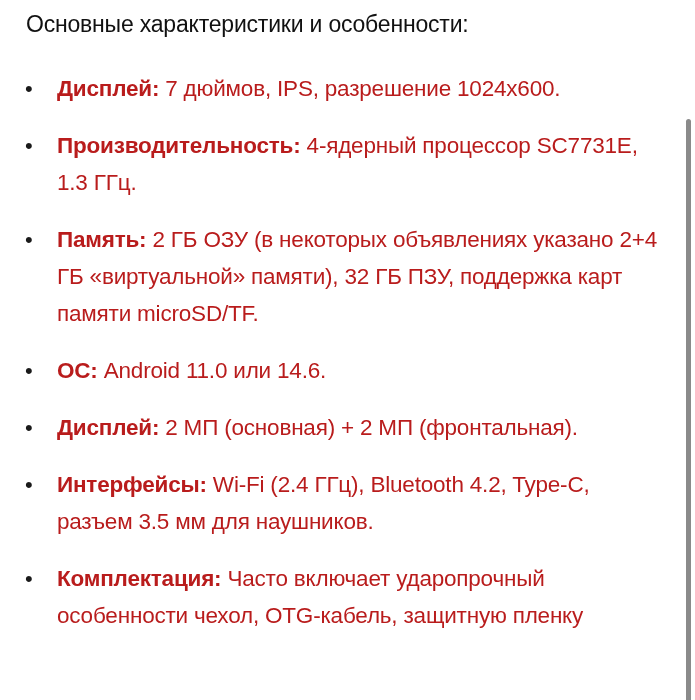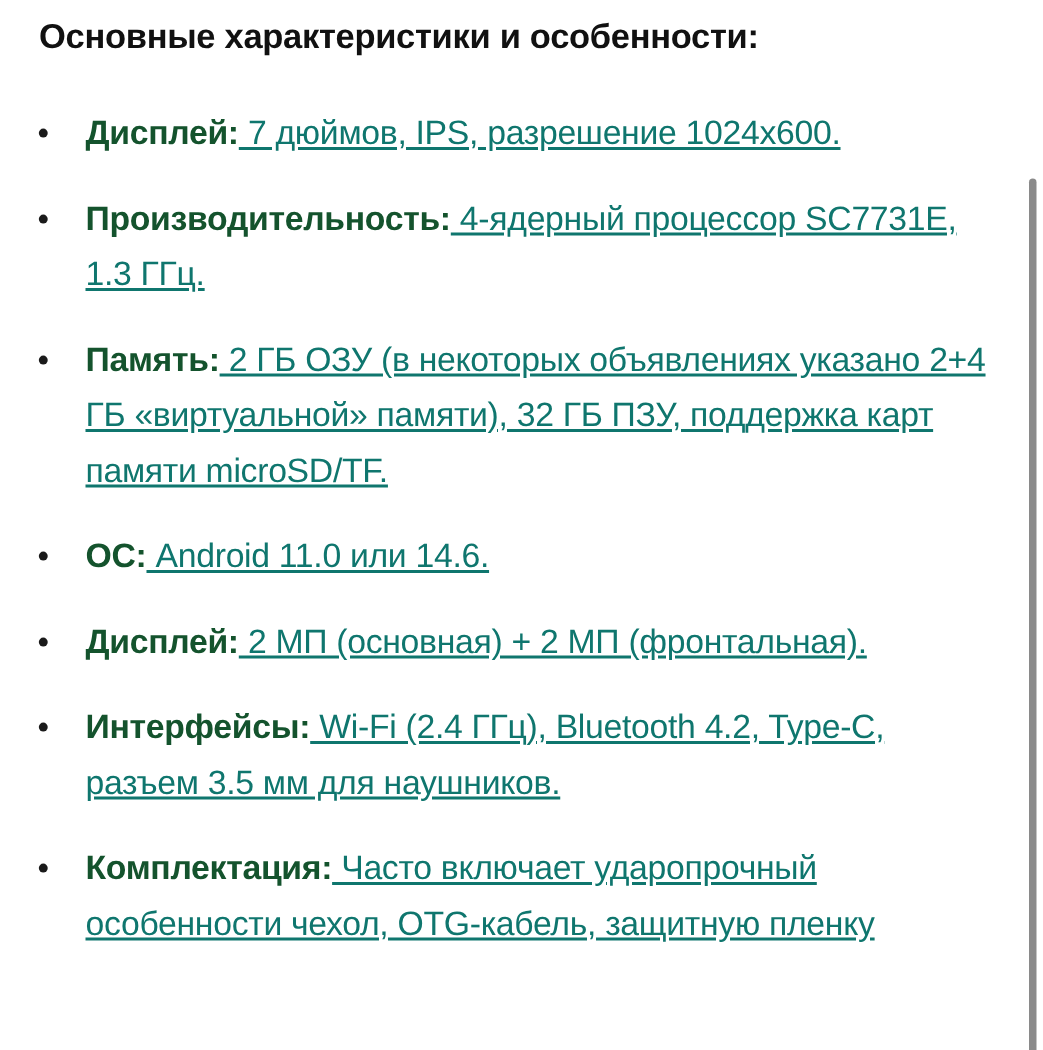--- a/index.html
+++ b/index.html
@@ -4,28 +4,28 @@
   <style>
     html, body { margin: 0; padding: 0; }
     body {
       width: 695px; height: 700px; overflow: hidden;
       background: #ffffff; position: relative;
       font-family: "Liberation Sans", sans-serif;
       color: #1a1a1a;
     }
     .heading {
       position: absolute; left: 26px; top: 11px;
-      font-size: 23px; font-weight: bold; letter-spacing: -0.2px;
+      font-size: 23px; font-weight: normal; letter-spacing: -0.2px;
       color: #111;
     }
     .list { position: absolute; left: 0; top: 70px; width: 680px; margin: 0; padding: 0; list-style: none; }
     .item { position: relative; padding-left: 57px; padding-right: 20px; font-size: 22.5px; line-height: 37px; margin-bottom: 20px; letter-spacing: -0.2px; }
     .bullet { position: absolute; left: 25px; top: 0; font-size: 22px; line-height: 37px; }
-    .label { font-weight: bold; color: #14532d; }
-    .text { color: #0f766e; text-decoration: underline; }
+    .label { font-weight: bold; color: #b91c1c; }
+    .text { color: #b91c1c; }
     .scrollbar {
       position: absolute; right: 4px; top: 119px; width: 5px; height: 581px;
       background: #8a8a8a; border-radius: 3px 3px 0 0;
     }
   </style>
 </head>
 <body>
 
 <div class="heading">Основные характеристики и особенности:</div>
 

